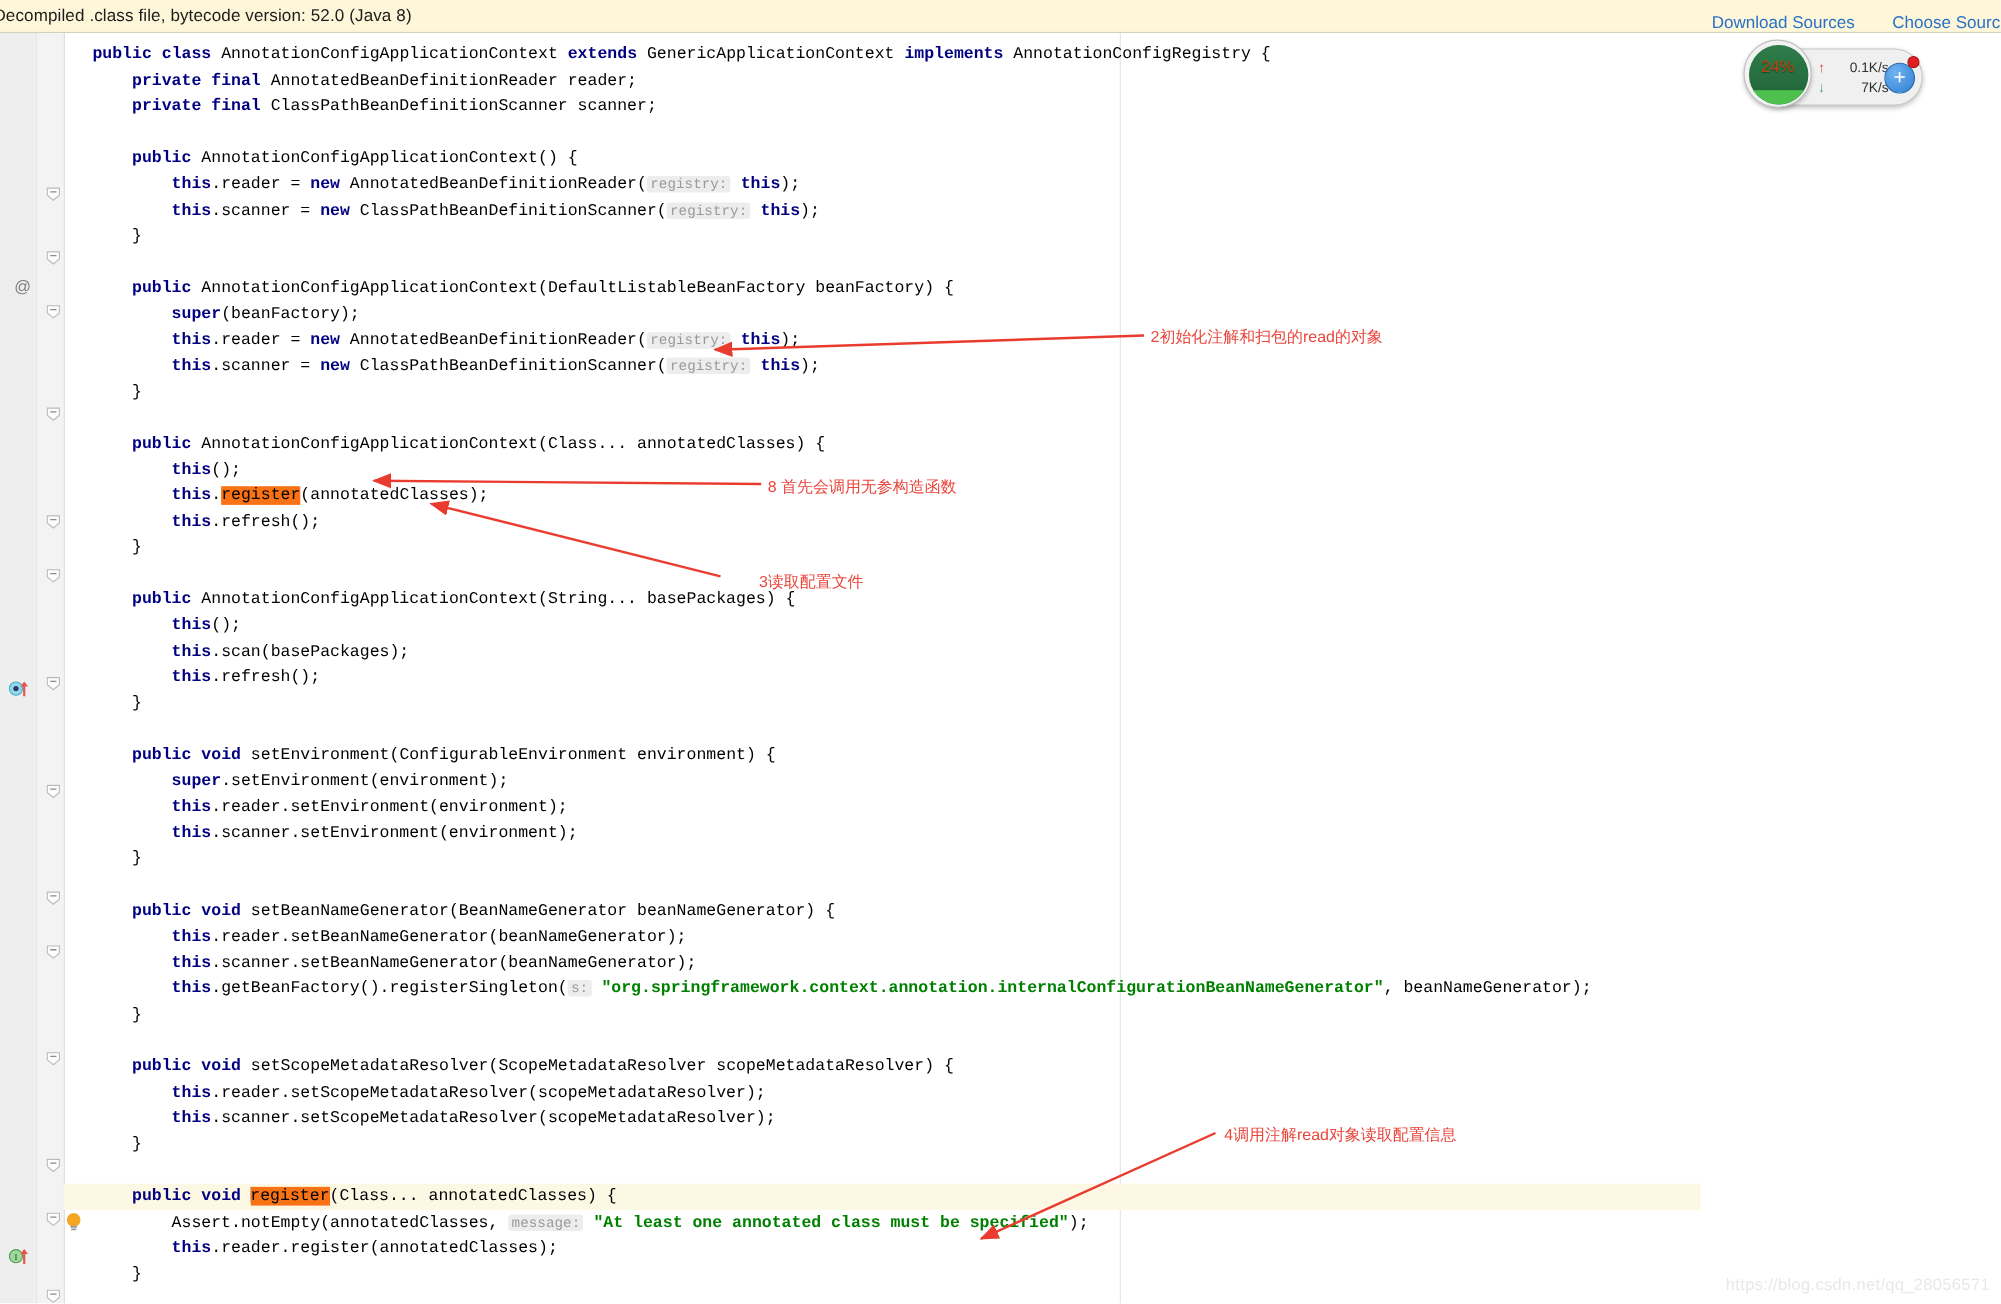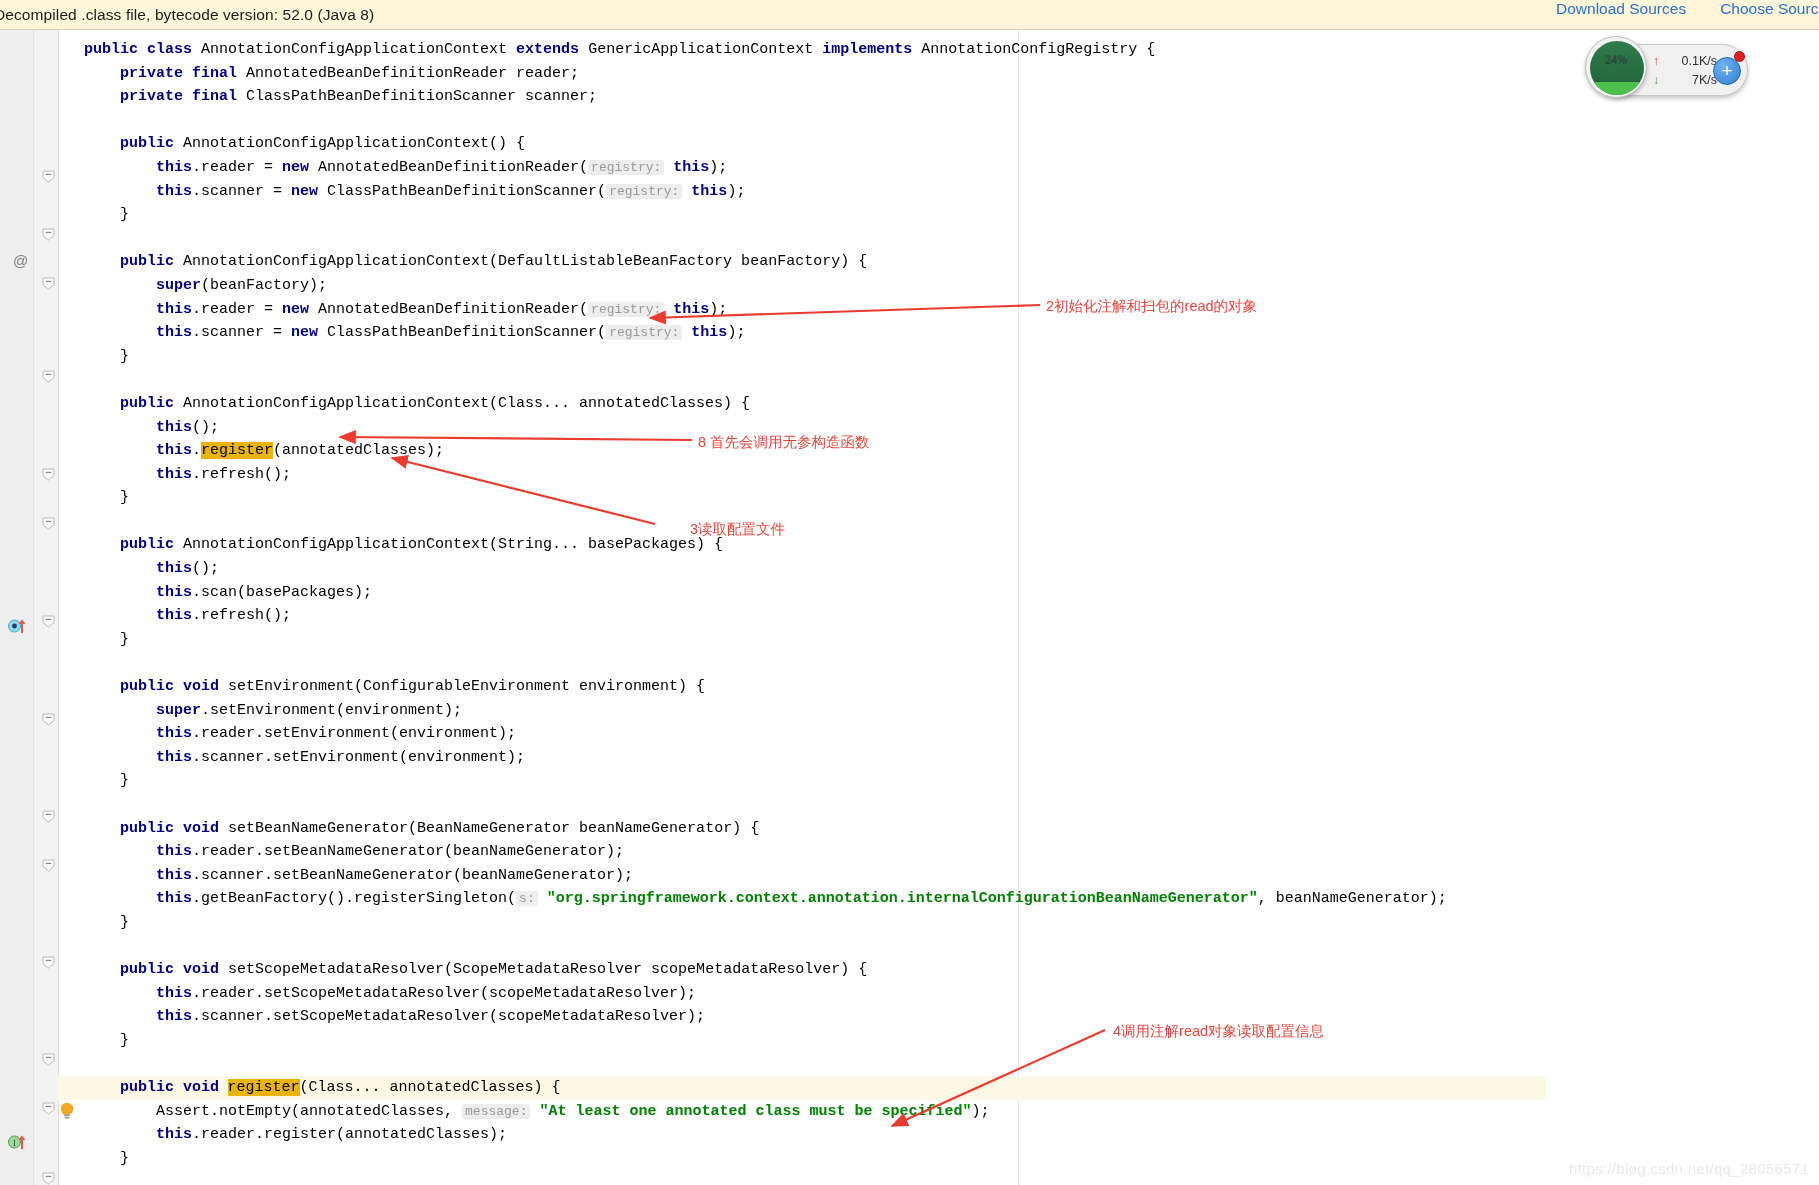--- a/index.html
+++ b/index.html
@@ -18,21 +18,21 @@
     background: #fdf6d8;
     border-bottom: 1px solid #d6d0b4;
     display: flex; align-items: center;
   }
   .banner-text {
     font-size: 15.5px; color: #1c1c1c; white-space: nowrap;
     margin-left: -6px; letter-spacing: 0.1px;
   }
   .banner-links {
     position: absolute; right: 0; top: 0; height: 30px;
-    display: flex; align-items: flex-start; gap: 34px; padding-right: 0;
+    display: flex; align-items: flex-end; gap: 34px; padding-right: 0;
   }
   .banner-link {
     font-size: 15.5px; color: #2a70c8; white-space: nowrap; cursor: pointer;
   }
   .banner-link.cut { margin-right: -8px; }
 
   
   .editor {
     position: absolute; left: 0; top: 30px; width: 1819px; height: 1155px;
     background: #ffffff;
@@ -73,21 +73,21 @@
     white-space: pre;
     padding-left: 26px;
   }
   .ln.cur { background: #fdf8e4; width: 1488px; }
   .kw { color: #000080; font-weight: bold; }
   .str { color: #008000; font-weight: bold; }
   .hint {
     color: #9a9a9a; background: #ededed; border-radius: 3px;
     padding: 0px 3px; font-size: 13px; margin-top: 12px;
   }
-  .sel { background: #eab308; }
+  .sel { background: #f97316; }
   .caret {
     display: inline-block; width: 0; border-left: 1.5px solid #000;
     height: 14px; vertical-align: -2px; margin-right: -1.5px;
   }
 
   
   .g-at {
     position: absolute; left: 13px; font-size: 15px; color: #808080;
     font-family: "Liberation Sans", sans-serif;
   }
@@ -131,22 +131,22 @@
     width: 54px; height: 54px; border-radius: 50%;
     background: linear-gradient(#2f7d4a, #1f6137);
     overflow: hidden;
   }
   .speed-fill {
     position: absolute; left: 0; bottom: 0; width: 100%; height: 24%;
     background: #4ec04e;
   }
   .speed-pct {
     position: absolute; left: 0; top: 15px; width: 100%;
-    text-align: center; color: #404040; font-size: 12px;
-    font-family: Liberation Serif, serif; z-index: 2;
+    text-align: center; color: #c2410c; font-size: 15px;
+    font-family: Liberation Sans, sans-serif; z-index: 2;
     text-shadow: 0 1px 1px rgba(0,0,0,.4);
   }
   .speed-rates {
     position: absolute; left: 58px; top: 6px; width: 64px;
     font-size: 12.5px; font-family: "Liberation Sans", sans-serif;
     color: #333;
   }
   .rate-row { display: flex; align-items: center; height: 19px; }
   .rate-arrow { width: 11px; font-size: 12px; }
   .rate-up { color: #e03c2e; }

